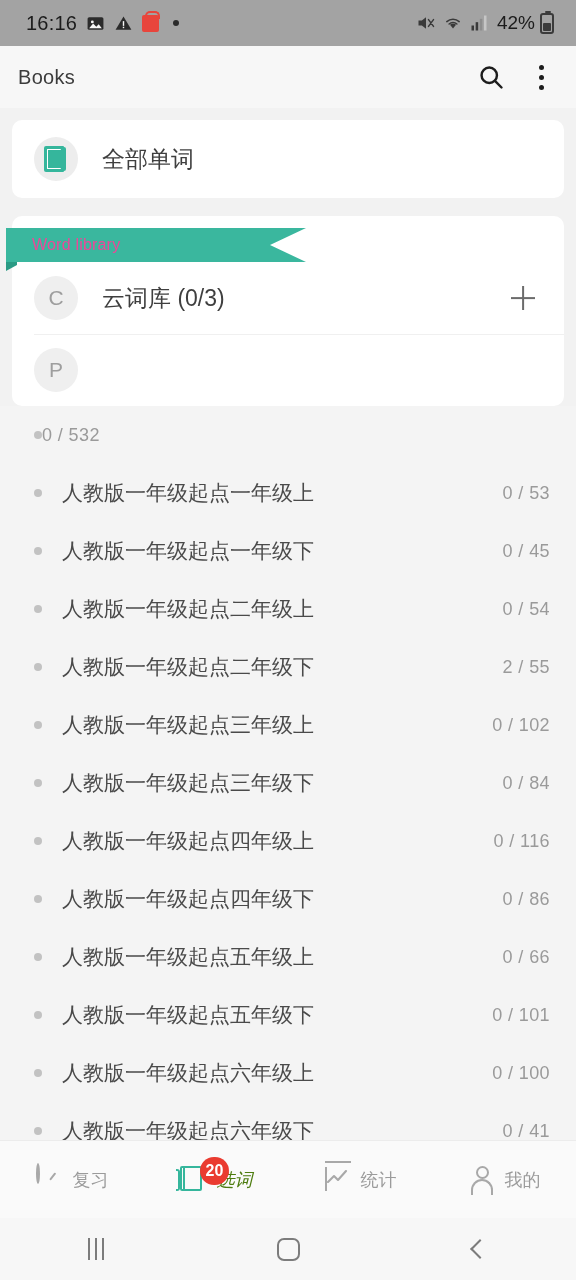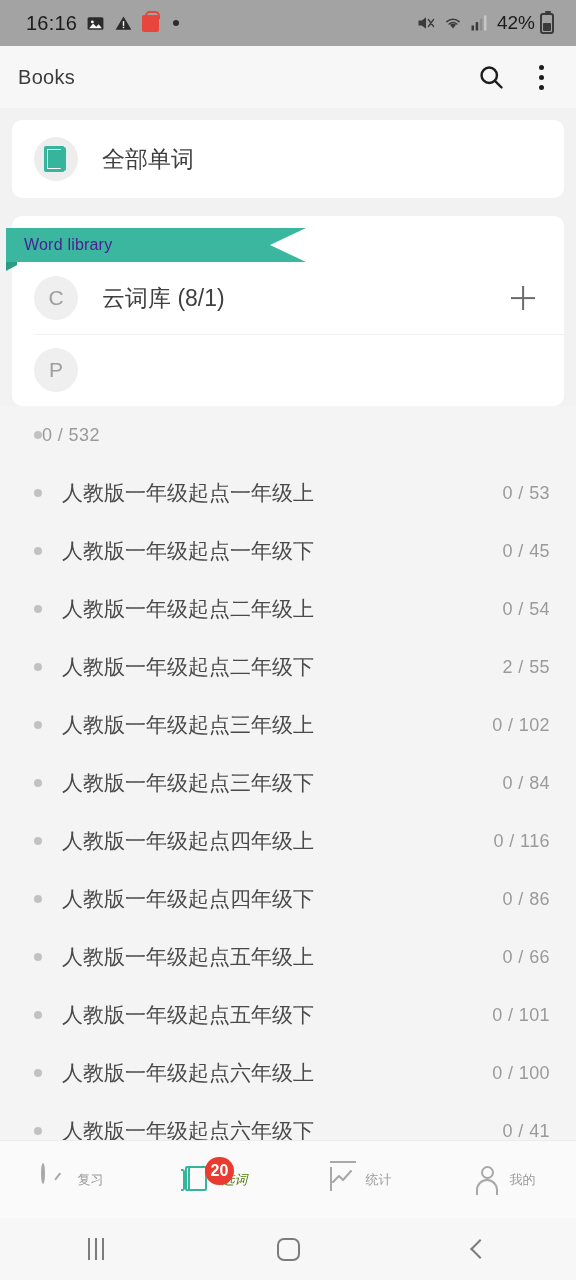--- a/index.html
+++ b/index.html
@@ -60,22 +60,22 @@
   .gap { height:18px; flex:0 0 18px; }
 
   
   .card-lib { padding-top:12px; overflow:visible; position:relative; }
   .ribbon-wrap { position:relative; height:34px; margin-left:-6px; }
   .ribbon-shape {
     position:absolute; left:0; top:0; height:34px; width:300px; background:#3ab79e;
     clip-path:polygon(0 0, 300px 0, 264px 17px, 300px 34px, 0 34px);
   }
   .ribbon-label {
-    position:absolute; left:18px; top:0; height:34px; display:flex; align-items:center;
-    font-size:16px; color:#4c1d95; letter-spacing:.2px; z-index:2;
+    position:absolute; left:26px; top:0; height:34px; display:flex; align-items:center;
+    font-size:16px; color:#ec4899; letter-spacing:.2px; z-index:2;
   }
   .ribbon-fold {
     position:absolute; left:0; top:34px; width:11px; height:9px; background:#2b9b85;
     clip-path:polygon(0 0, 11px 0, 11px 3px, 0 9px);
   }
 
   .lib-row {
     height:72px; display:flex; align-items:center; padding:0 24px 0 22px; position:relative;
   }
   .lib-row + .lib-row:before {
@@ -102,21 +102,21 @@
   .bullet { width:8px; height:8px; border-radius:50%; background:#c2c2c2; flex:0 0 8px; }
   .book-title { font-size:21px; color:#4a4a4a; margin-left:20px; flex:1; }
   .book-count { font-size:18px; color:#9a9a9a; letter-spacing:.4px; }
 
   
   .tabbar {
     flex:0 0 78px; height:78px; background:#fafafa; display:flex;
     border-top:1px solid #ececec;
   }
   .tab { flex:1; display:flex; flex-direction:row; align-items:center; justify-content:center; gap:7px; position:relative; }
-  .tab-label { font-size:13px; color:#9b9b9b; }
+  .tab-label { font-size:18px; color:#9b9b9b; }
   .tab.active .tab-label { color:#4d7c0f;font-style:italic; }
   .tab-ic { width:30px; height:30px; position:relative; }
 
   .clock-ic { border:2px solid #a8a8a8; border-radius:50%; width:28px; height:28px; }
   .clock-ic:after{ content:""; position:absolute; left:13px; top:6px; width:2px; height:9px; background:#a8a8a8; transform-origin:bottom; transform:rotate(38deg); border-radius:1px;}
 
   .book-out { width:27px; height:27px; position:relative; }
   .book-out .o1 { position:absolute; left:0; top:1px; width:22px; height:25px; border:2px solid #35b69c; border-radius:2px; }
   .book-out .o2 { position:absolute; left:3px; top:1px; width:2px; height:25px; background:#35b69c; }
   .book-out .o3 { position:absolute; right:0; top:4px; width:4px; height:22px; border:2px solid #35b69c; border-left:none; border-radius:0 3px 3px 0; }
@@ -215,21 +215,21 @@
 
   <div class="card card-lib">
     <div class="ribbon-wrap">
       <span class="ribbon-shape"></span>
       <span class="ribbon-fold"></span>
       <span class="ribbon-label">Word library</span>
     </div>
 
     <div class="lib-row">
       <span class="lib-avatar">C</span>
-      <span class="lib-name">云词库 (8/1)</span>
+      <span class="lib-name">云词库 (0/3)</span>
       <span class="plus-btn"></span>
     </div>
 
     <div class="lib-row">
       <span class="lib-avatar">P</span>
     </div>
   </div>
 
   <div class="booklist" id="booklist">
       <div class="book-row">

